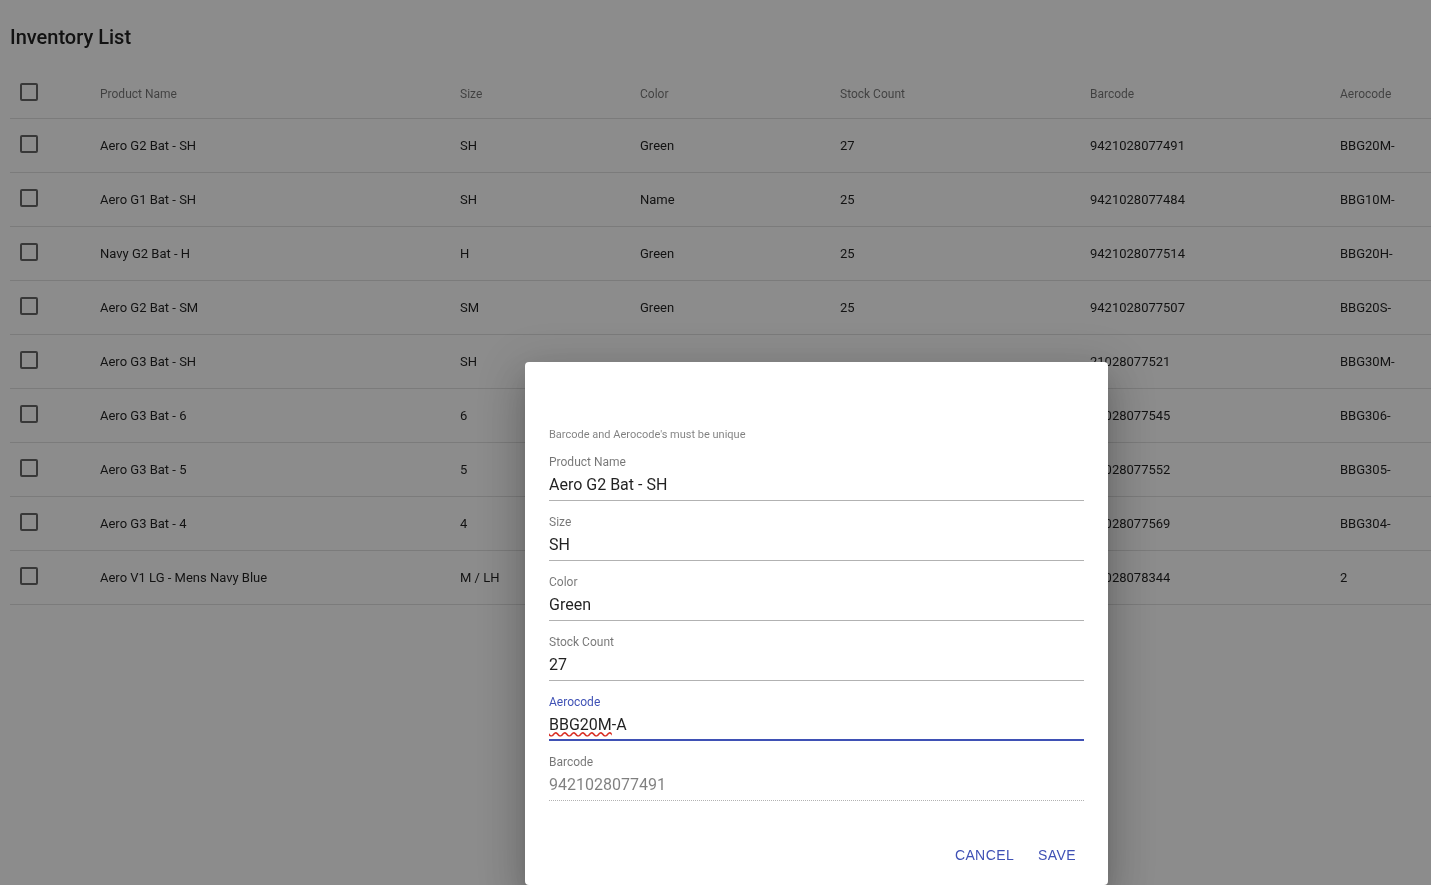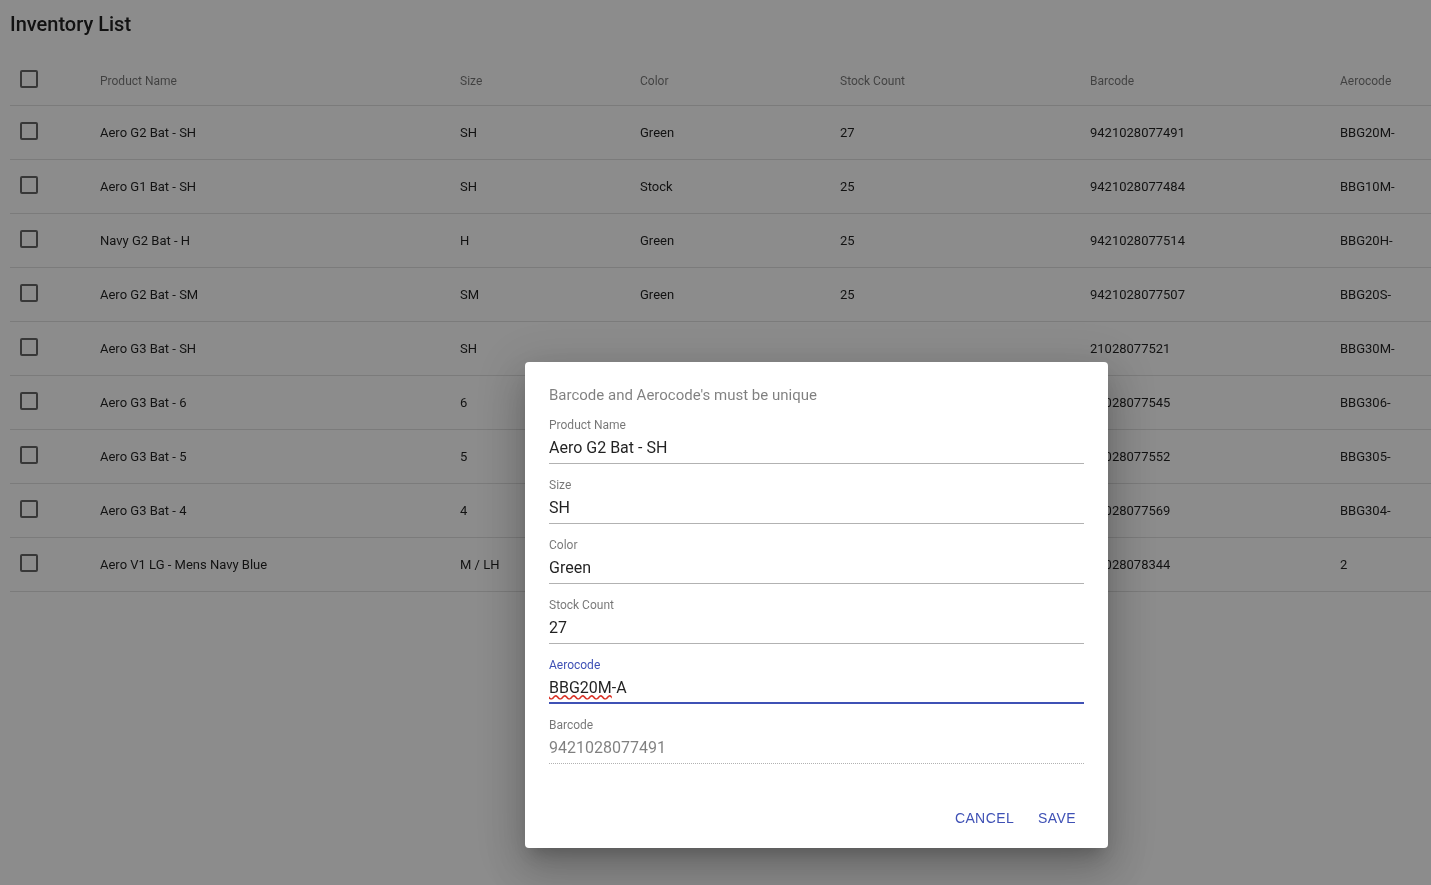--- a/index.html
+++ b/index.html
@@ -6,21 +6,21 @@
     body {
       font-family: -apple-system, BlinkMacSystemFont, "Segoe UI", Roboto, Helvetica, Arial, sans-serif;
       background: #fff;
       color: rgba(0,0,0,0.87);
       overflow-x: hidden;
       width: 1431px;
       height: 885px;
       position: relative;
     }
     .page {
-      padding: 12px 0 0 10px;
+      padding: 25px 0 0 10px;
     }
     .page-title {
       font-size: 20px;
       font-weight: 500;
       margin: 0 0 20px 0;
       color: #212121;
     }
     table {
       border-collapse: collapse;
       width: 100%;
@@ -84,23 +84,24 @@
                   0 24px 38px 3px rgba(0,0,0,.14),
                   0 9px 46px 8px rgba(0,0,0,.12);
       padding: 24px 24px 16px;
     }
     .dialog-title {
       font-size: 20px;
       font-weight: 500;
       margin-bottom: 20px;
     }
     .dialog-subtitle {
-      font-size: 15px;
+      font-size: 11px;
       color: rgba(0,0,0,0.5);
       margin-bottom: 14px;
+      margin-top: 42px;
     }
     .field { margin-bottom: 14px; }
     .field-label {
       display: block;
       font-size: 12px;
       color: rgba(0,0,0,0.54);
       margin-bottom: 4px;
     }
     .field-label.focused { color: #3f51b5; }
     .field-input {
@@ -168,21 +169,21 @@
           <td class="col-size">SH</td>
           <td class="col-color">Green</td>
           <td class="col-stock">27</td>
           <td class="col-barcode">9421028077491</td>
           <td class="col-aero">BBG20M-</td>
         </tr>
         <tr>
           <td class="checkbox-col"><span class="checkbox"></span></td>
           <td class="col-name">Aero G1 Bat - SH</td>
           <td class="col-size">SH</td>
-          <td class="col-color">Stock</td>
+          <td class="col-color">Name</td>
           <td class="col-stock">25</td>
           <td class="col-barcode">9421028077484</td>
           <td class="col-aero">BBG10M-</td>
         </tr>
         <tr>
           <td class="checkbox-col"><span class="checkbox"></span></td>
           <td class="col-name">Navy G2 Bat - H</td>
           <td class="col-size">H</td>
           <td class="col-color">Green</td>
           <td class="col-stock">25</td>

